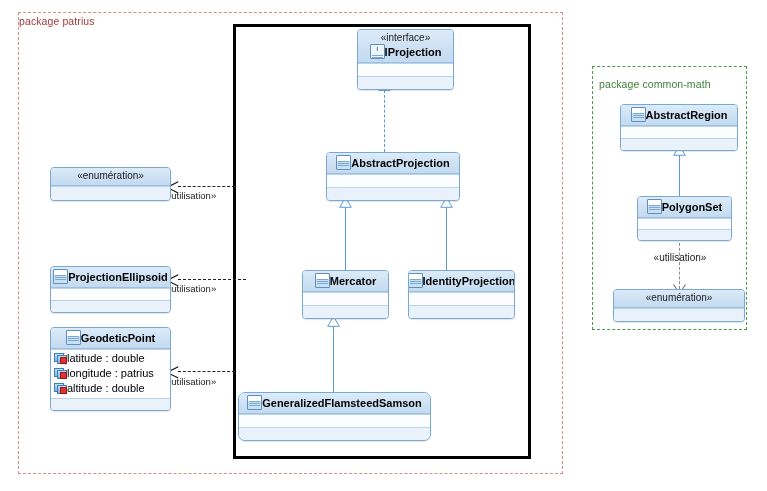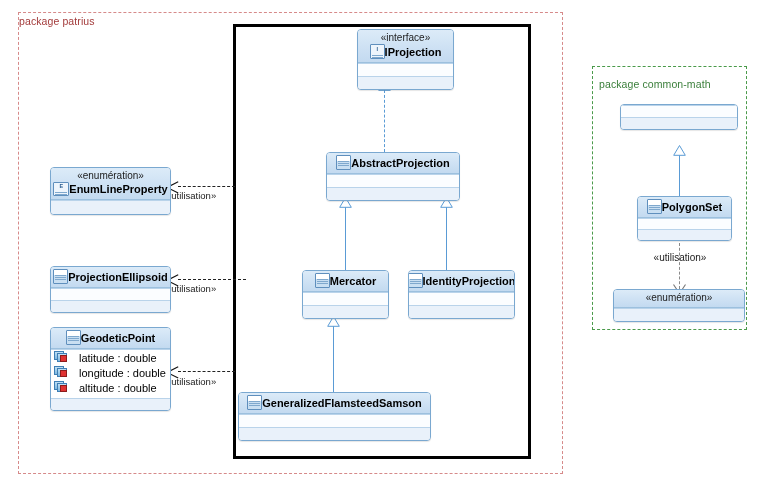--- a/index.html
+++ b/index.html
@@ -95,21 +95,22 @@
   .uml .compartment.attrs {
     background: #ffffff;
     padding: 1px 3px 2px 3px;
     border-top: 1px solid #b9d3ea;
   }
   .uml .compartment.last {
     background: #e9f1fa;
   }
   .attr-row {
     display: flex;
-    gap: 12px;
+    align-items: center;
+    gap: 0;
     font-size: 11px;
     line-height: 15px;
     color: #000;
     white-space: nowrap;
   }
 
   
   .ic {
     display: inline-block;
     flex: 0 0 auto;
@@ -364,40 +365,34 @@
     <div class="hdr">
       <span class="name-row">
         <span class="ic ic-class"></span>
         <span class="cname">IdentityProjection</span>
       </span>
     </div>
     <div class="compartment" style="height:13px;"></div>
     <div class="compartment last" style="height:13px;"></div>
   </div>
 
-  <div class="uml" style="left:238px; top:392px; width:193px;">
+  <div class="uml" style="left:238px; top:392px; width:193px;border-radius:7px;">
     <div class="hdr">
       <span class="name-row">
         <span class="ic ic-class"></span>
         <span class="cname">GeneralizedFlamsteedSamson</span>
       </span>
     </div>
     <div class="compartment" style="height:13px;"></div>
     <div class="compartment last" style="height:13px;"></div>
   </div>
 
   <div class="uml" style="left:50px; top:167px; width:121px;">
     <div class="hdr">
       <span class="stereo">«enumération»</span>
-      <span class="name-row">
-        <span class="ic ic-enum">
-          <span>E</span>
-        </span>
-        <span class="cname">EnumLineProperty</span>
-      </span>
     </div>
     <div class="compartment last" style="height:14px;"></div>
   </div>
 
   <div class="uml" style="left:50px; top:266px; width:121px;">
     <div class="hdr">
       <span class="name-row">
         <span class="ic ic-class"></span>
         <span class="cname">ProjectionEllipsoid</span>
       </span>
@@ -421,35 +416,41 @@
             <span class="lock"></span>
         </span>
         <span>latitude : double</span>
       </div>
       <div class="attr-row">
         <span class="ic ic-attr">
           <span class="sq1"></span>
             <span class="sq2"></span>
             <span class="lock"></span>
         </span>
-        <span>longitude : double</span>
+        <span>longitude : patrius</span>
       </div>
       <div class="attr-row">
         <span class="ic ic-attr">
           <span class="sq1"></span>
             <span class="sq2"></span>
             <span class="lock"></span>
         </span>
         <span>altitude : double</span>
       </div>
     </div>
     <div class="compartment last" style="height:12px;"></div>
   </div>
 
   <div class="uml" style="left:620px; top:104px; width:118px;">
+    <div class="hdr">
+      <span class="name-row">
+        <span class="ic ic-class"></span>
+        <span class="cname">AbstractRegion</span>
+      </span>
+    </div>
     <div class="compartment" style="height:12px;"></div>
     <div class="compartment last" style="height:12px;"></div>
   </div>
 
   <div class="uml" style="left:637px; top:196px; width:95px;">
     <div class="hdr">
       <span class="name-row">
         <span class="ic ic-class"></span>
         <span class="cname">PolygonSet</span>
       </span>

